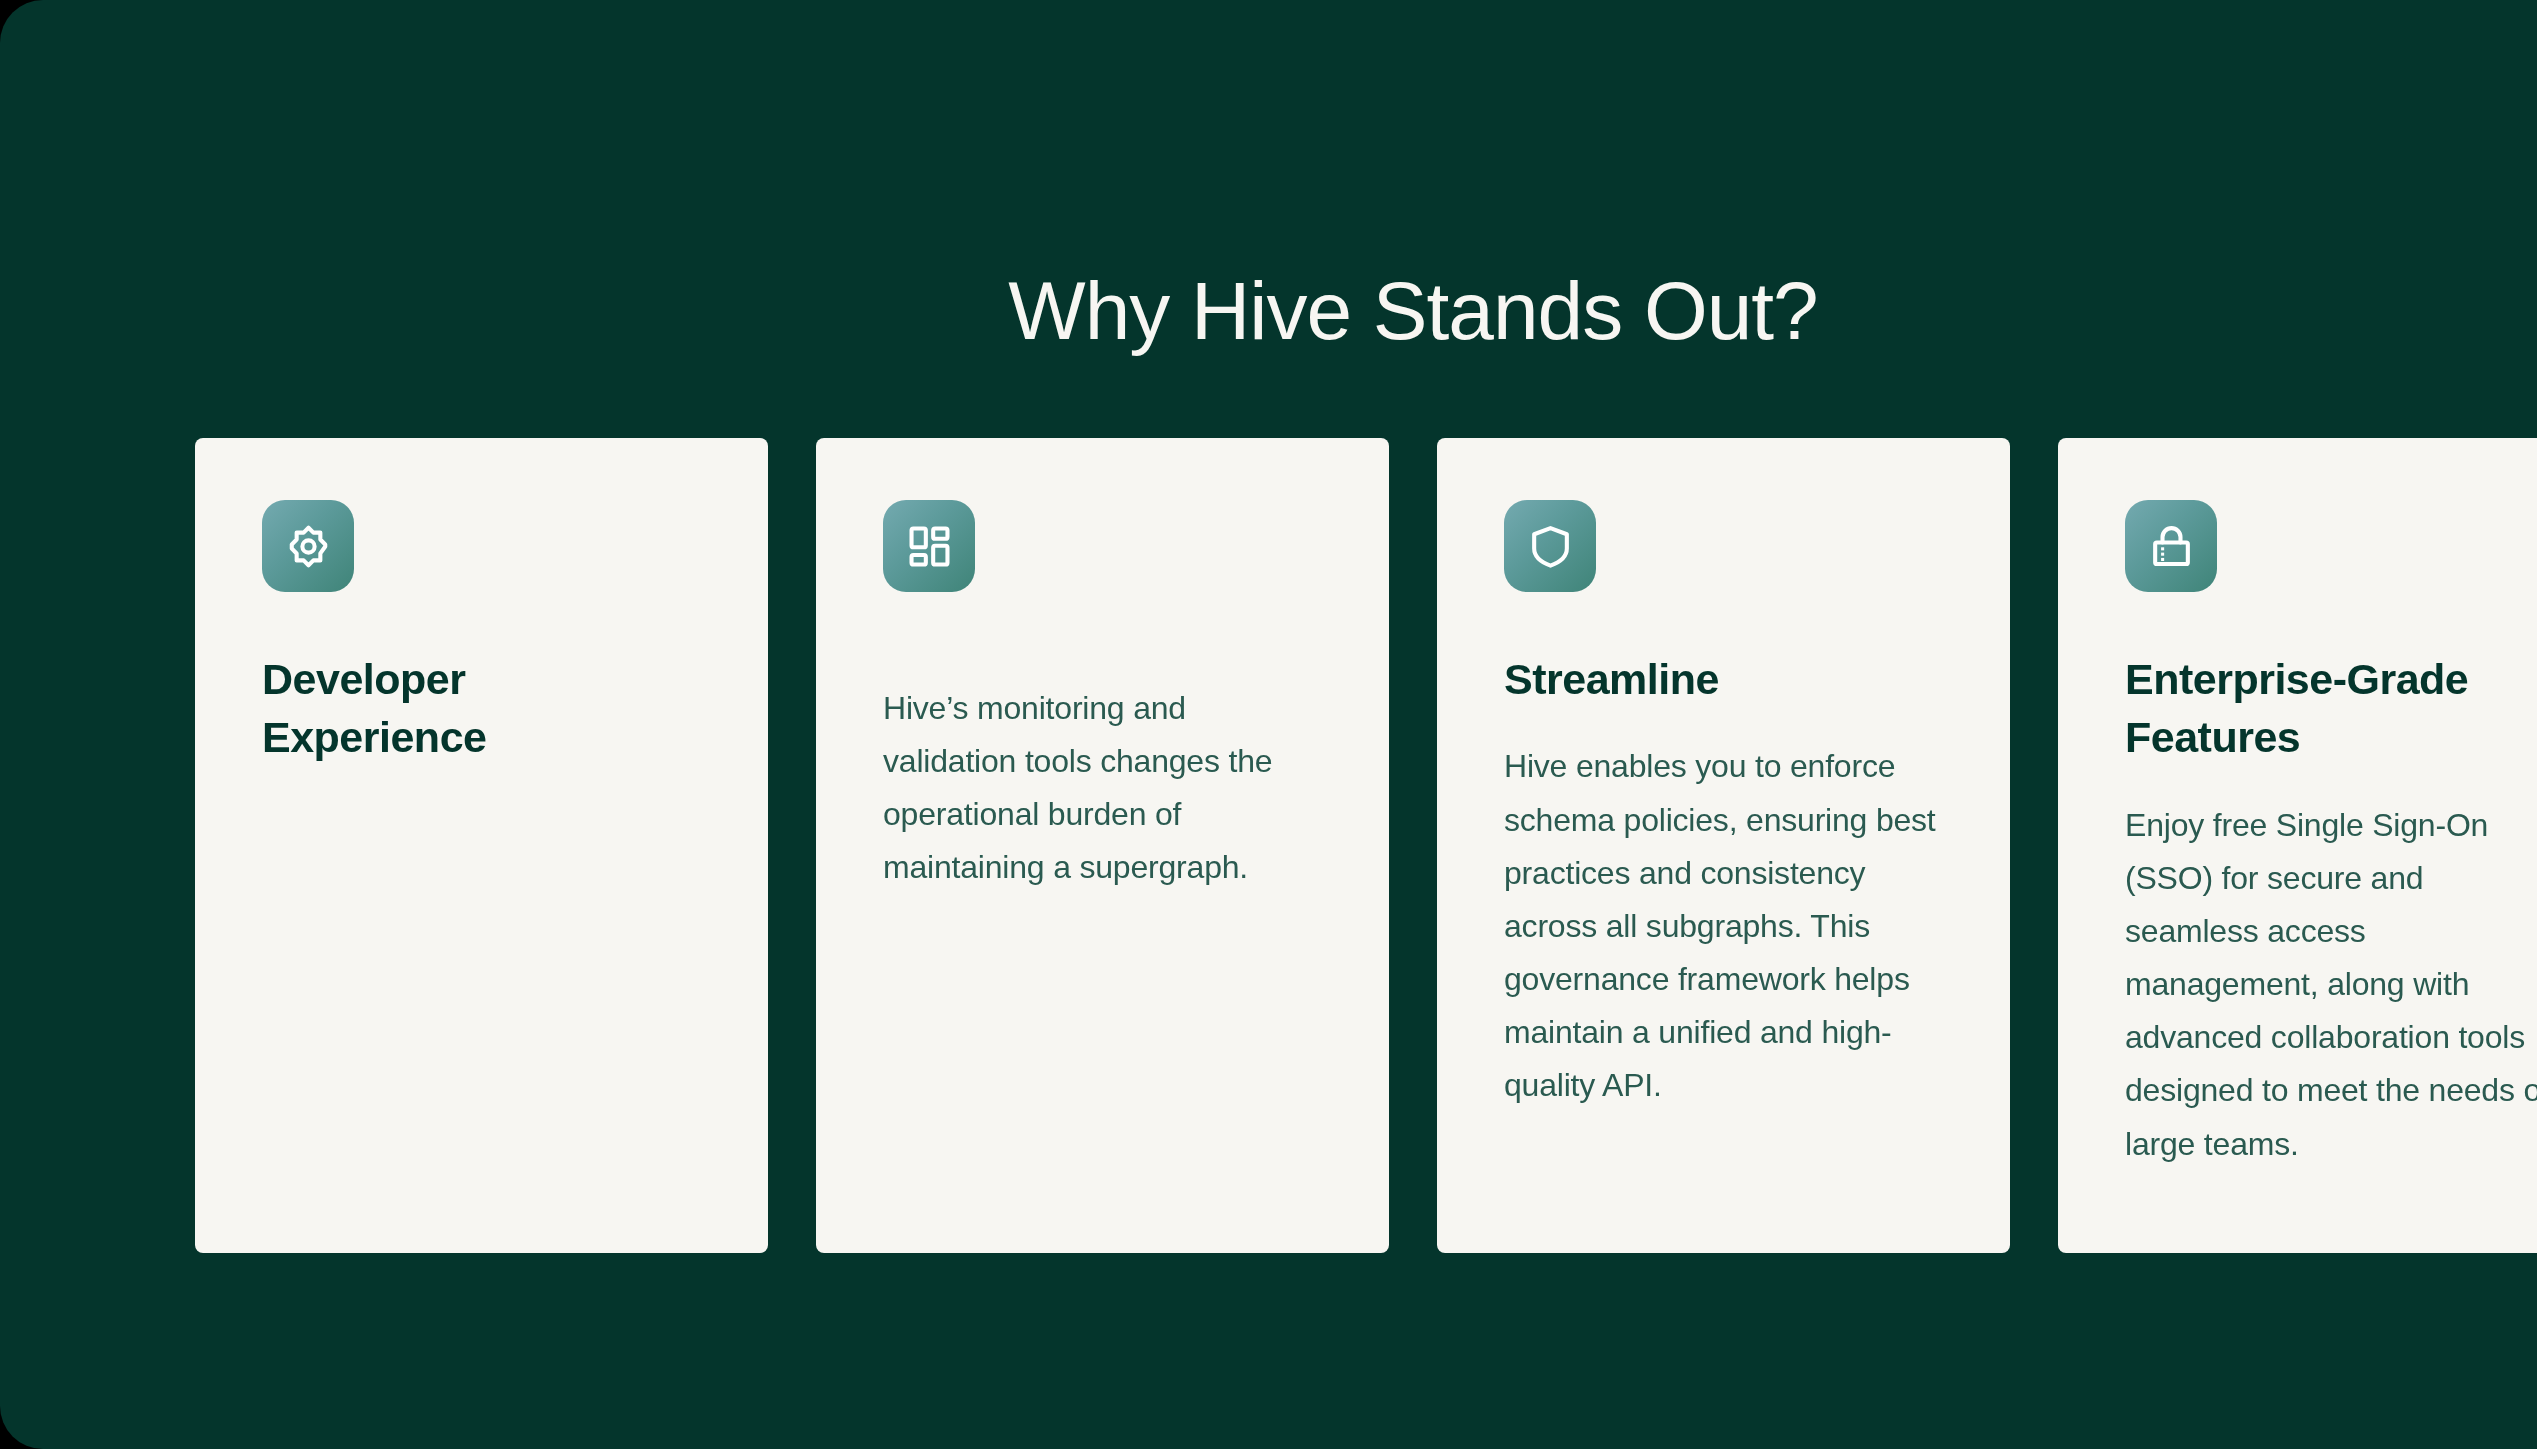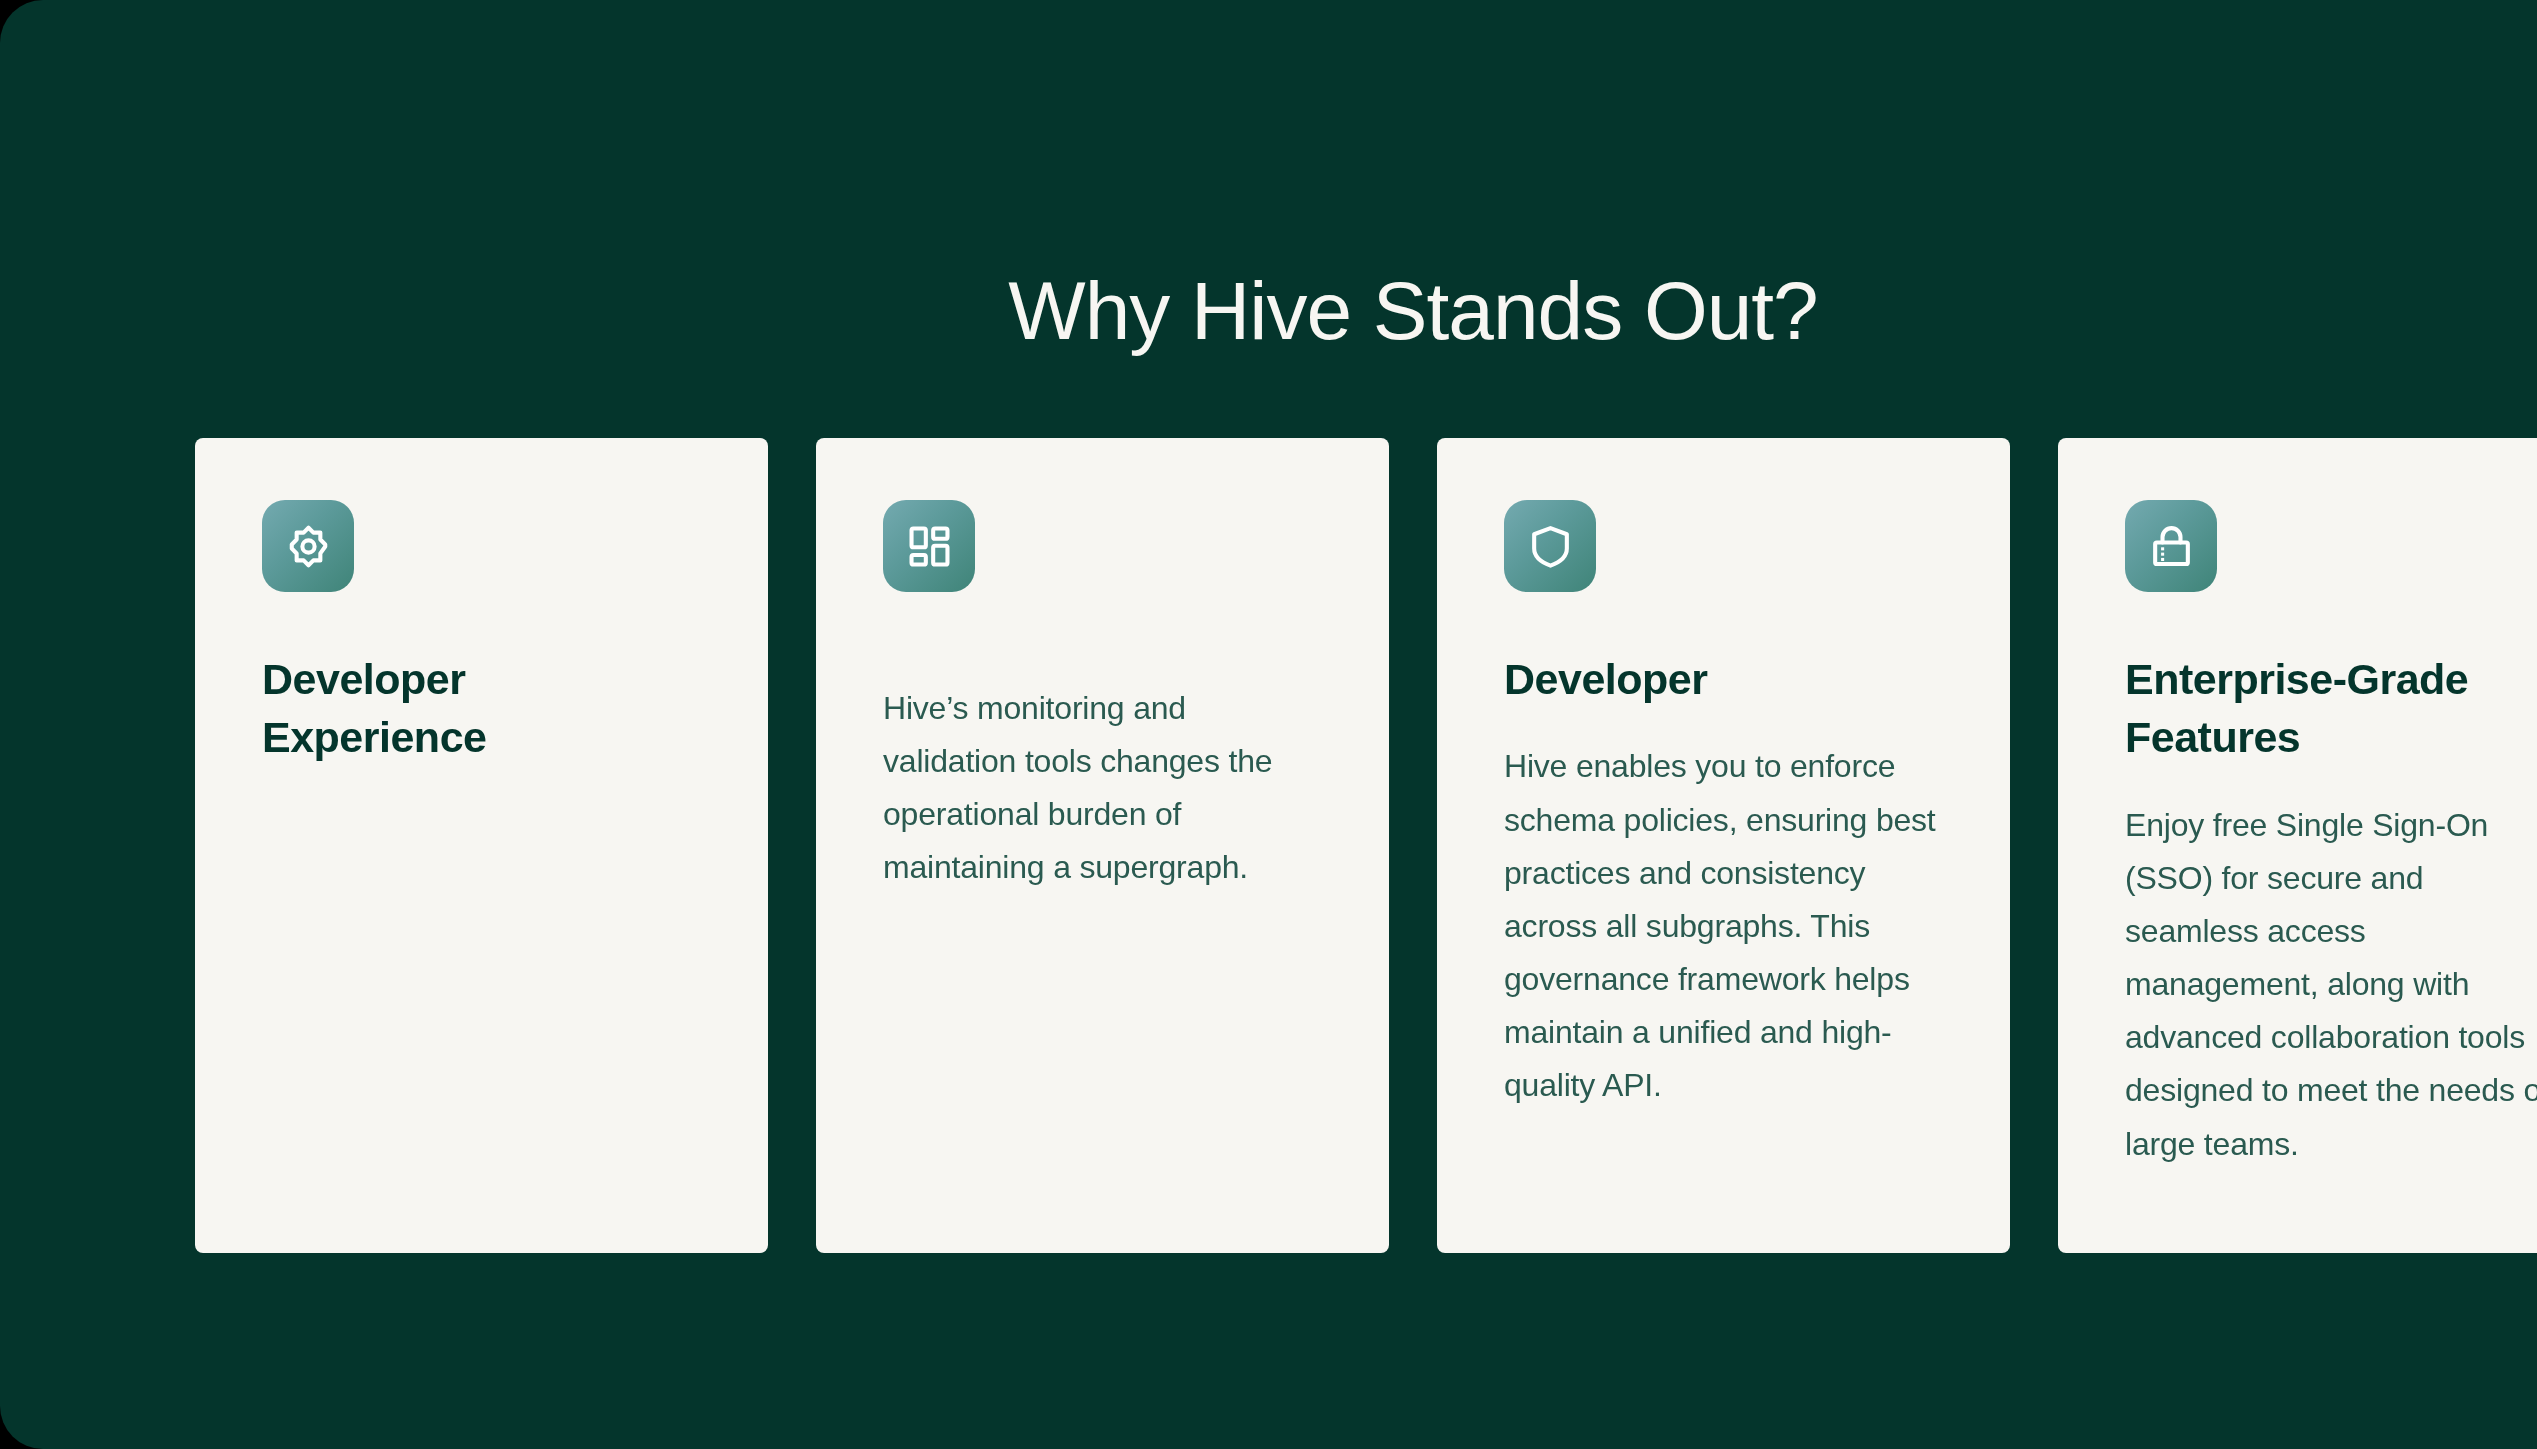--- a/index.html
+++ b/index.html
@@ -129,21 +129,21 @@
       </div>
       <div class="card-body">Hive’s monitoring and validation tools changes the operational burden of maintaining a supergraph.</div>
     </div>
 
     <div class="card">
       <div class="card-icon">
         <svg viewBox="0 0 24 24" fill="none" stroke="#ffffff" stroke-width="2" stroke-linecap="round" stroke-linejoin="round" aria-hidden="true">
           <path d="M12 3 L20 6 L20 13 C20 17 16.4 19.8 12 21.4 C7.6 19.8 4 17 4 13 L4 6 Z"></path>
         </svg>
       </div>
-      <div class="card-title">Developer</div>
+      <div class="card-title">Streamline</div>
       <div class="card-body">Hive enables you to enforce schema policies, ensuring best practices and consistency across all subgraphs. This governance framework helps maintain a unified and high-quality API.</div>
     </div>
 
     <div class="card">
       <div class="card-icon">
         <svg viewBox="0 0 24 24" fill="none" stroke="#ffffff" stroke-width="2" stroke-linecap="round" stroke-linejoin="round" aria-hidden="true">
           <rect x="4" y="10" width="16" height="10.6" rx="0.8"></rect>
           <path d="M7.6 10 V7.4 A4.4 4.4 0 0 1 16.4 7.4 V10"></path>
           <rect x="6.9" y="12.4" width="1.5" height="1.5" fill="#ffffff" stroke="none"></rect>
           <rect x="6.9" y="15" width="1.5" height="1.5" fill="#ffffff" stroke="none"></rect>

